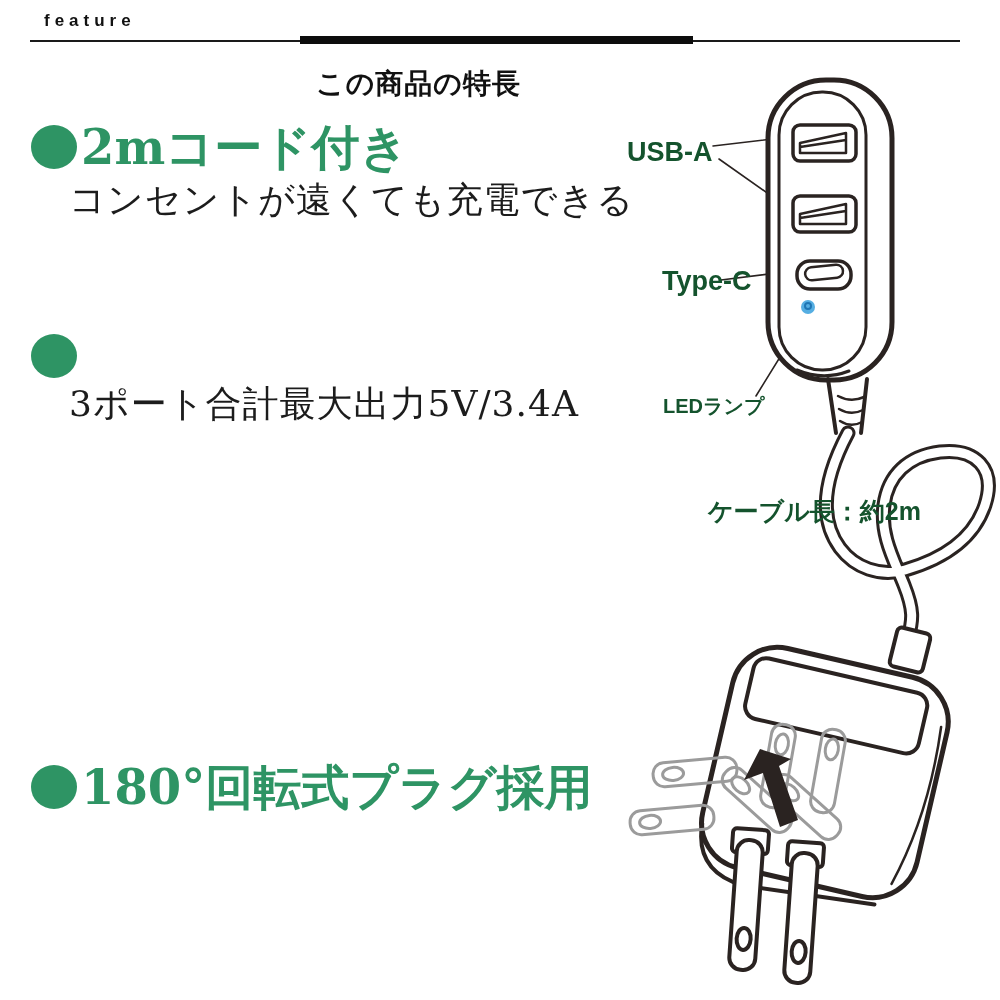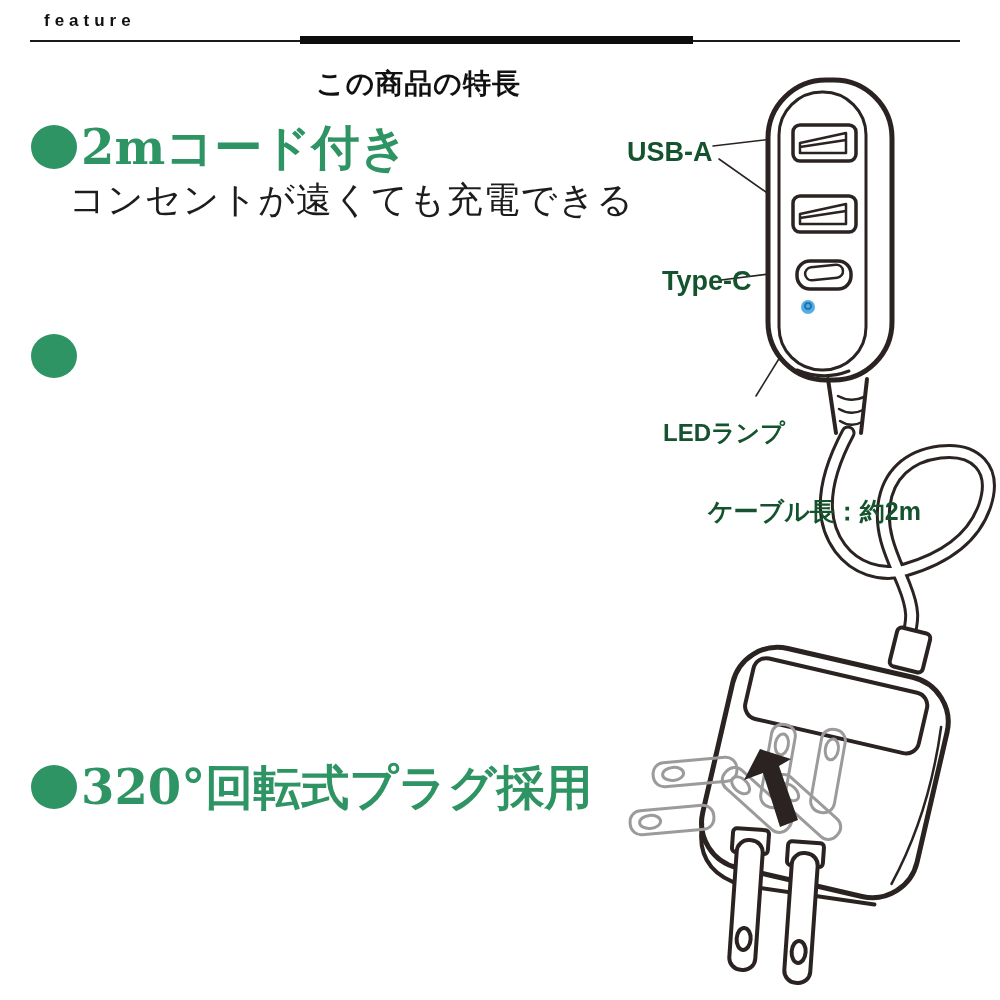--- a/index.html
+++ b/index.html
@@ -41,21 +41,21 @@
     margin:6px 0 0 38px;
     font-family:"DejaVu Serif","Liberation Serif",serif;
     font-size:36px;line-height:40px;font-weight:400;color:#1c1c1c;
     letter-spacing:1px;white-space:nowrap;
   }
   .fb1{top:120px;} .fb2{top:334px;} .fb3{top:546px;} .fb4{top:760px;}
   
   .diagram-label{position:absolute;font-weight:700;color:#14532d;white-space:nowrap;z-index:3;}
   .lbl-usb-a{left:627px;top:137px;font-size:27px;}
   .lbl-type-c{left:622px;top:266px;font-size:27px;margin-left:40px;}
-  .lbl-led{left:663px;top:417px;font-size:24px;}
+  .lbl-led{left:663px;top:393px;font-size:20px;}
   .lbl-cable{left:708px;top:495px;font-size:25px;}
   
   .illustration{position:absolute;left:0;top:0;width:1000px;height:1000px;z-index:1;}
   .la{fill:none;stroke:var(--line-art,#2a2321);stroke-linecap:round;stroke-linejoin:round;}
   .laf{fill:#fff;stroke:var(--line-art,#2a2321);stroke-linejoin:round;}
   .ghost{fill:none;stroke:var(--ghost-gray,#9b9b9b);stroke-linejoin:round;}
   .s15{stroke-width:1.6px;} .s25{stroke-width:2.5px;} .s3{stroke-width:3px;}
   .s35{stroke-width:3.5px;} .s4{stroke-width:4px;} .s5{stroke-width:5px;}
   .cable-under{fill:none;stroke:var(--line-art,#2a2321);stroke-width:15px;stroke-linecap:round;}
   .cable-over{fill:none;stroke:#fff;stroke-width:9px;stroke-linecap:round;}
@@ -75,29 +75,30 @@
       <span class="bullet"></span>
       <span>2mコード付き</span>
     </div>
     <div class="feature-desc">コンセントが遠くても充電できる</div>
   </div>
 
   <div class="feature-block fb2">
     <div class="feature-heading">
       <span class="bullet"></span>
     </div>
+    <div class="feature-desc">3ポート合計最大出力5V/3.4A</div>
   </div>
 
   <div class="feature-block fb3">
   </div>
 
   <div class="feature-block fb4">
     <div class="feature-heading">
       <span class="bullet"></span>
-      <span>320°回転式プラグ採用</span>
+      <span>180°回転式プラグ採用</span>
     </div>
   </div>
 
   <svg class="illustration" viewBox="0 0 1000 1000" aria-hidden="true">
     <defs>
       <g id="blade">
         <rect x="-12" y="-42" width="24" height="84" rx="11"></rect>
         <ellipse cx="0" cy="-22" rx="6.5" ry="10.5"></ellipse>
       </g>
       <g id="blade-long">

